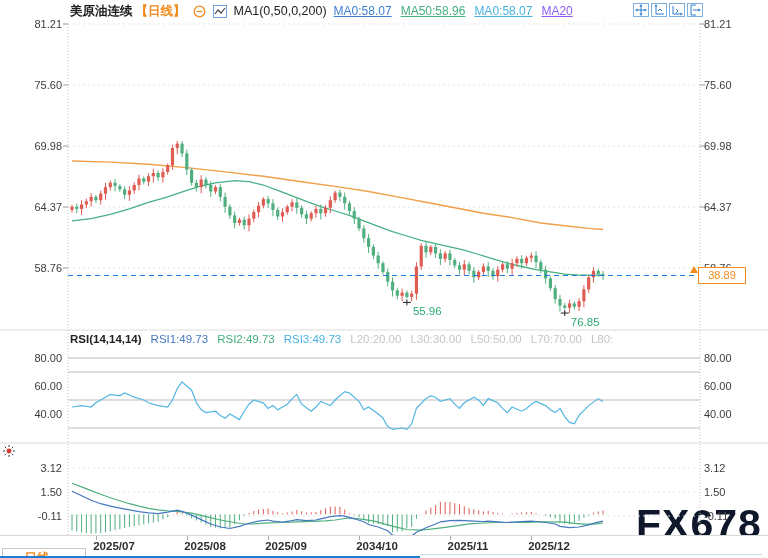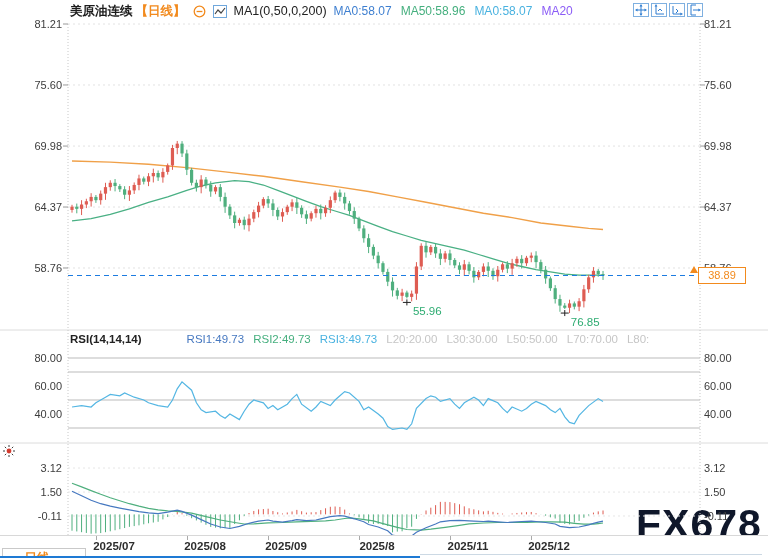--- a/index.html
+++ b/index.html
@@ -4,21 +4,21 @@
 <style>
   html,body{margin:0;padding:0;background:#fff;}
   #root{position:relative;width:768px;height:558px;background:#fff;overflow:hidden;
         font-family:"Liberation Sans","DejaVu Sans",sans-serif;}
   
   #hdr{position:absolute;left:70px;top:3px;height:16px;display:flex;align-items:center;gap:7px;
        font-size:12.5px;white-space:nowrap;z-index:6;}
   .hdr-title{font-weight:bold;color:#1c1c1c;}
   .hdr-tag{font-weight:bold;color:#F28A1D;}
   .hdr-ma{color:#222;}
-  .legend-item{font-size:12px;}
+  .legend-item{font-size:12px;text-decoration:underline;}
   .icon-box{display:inline-flex;align-items:center;justify-content:center;}
   
   #toolbar{position:absolute;left:633px;top:3px;display:flex;gap:2px;z-index:6;}
   .tb-btn{width:16px;height:14px;border:1px solid #7FB0E0;background:#fff;display:flex;
           align-items:center;justify-content:center;padding:0;cursor:pointer;}
   
   .axis-label{position:absolute;font-size:11px;color:#3c3c3c;z-index:4;line-height:11px;}
   .al-left{left:2px;width:60px;text-align:right;}
   .al-right{left:704px;text-align:left;}
   
@@ -486,21 +486,21 @@
       <svg width="12" height="12" viewBox="0 0 12 12">
           <path d="M7 1 H2 V11 H7" fill="none" stroke="#2E7CD0"></path>
           <line x1="4" y1="6" x2="10" y2="6" stroke="#2E7CD0"></line>
           <polygon points="12,6 9.4,4.6 9.4,7.4" fill="#2E7CD0"></polygon>
         </svg>
     </button>
   </div>
 
   <div class="panel-header" id="rsi-header" style="top:333px">
       <span class="ph-name">RSI(14,14,14)</span>
-      <span style="color: rgb(70, 120, 192); margin-left: 36px;">RSI1:49.73</span>
+      <span style="color: rgb(70, 120, 192);">RSI1:49.73</span>
       <span style="color: rgb(69, 175, 126);">RSI2:49.73</span>
       <span style="color: rgb(73, 178, 224);">RSI3:49.73</span>
       <span class="ph-level">L20:20.00</span>
       <span class="ph-level">L30:30.00</span>
       <span class="ph-level">L50:50.00</span>
       <span class="ph-level">L70:70.00</span>
       <span class="ph-level">L80:</span>
     </div>
 
   <div id="settings-icon">
@@ -530,21 +530,21 @@
       <span class="tri">▲</span>
     </div>
     <div id="dates">
         <div class="x-tick" style="left: 96px;"></div>
         <div class="x-label" style="left: 82px;">2025/07</div>
         <div class="x-tick" style="left: 187px;"></div>
         <div class="x-label" style="left: 173px;">2025/08</div>
         <div class="x-tick" style="left: 268px;"></div>
         <div class="x-label" style="left: 254px;">2025/09</div>
         <div class="x-tick" style="left: 359px;"></div>
-        <div class="x-label" style="left: 345px;">2025/8</div>
+        <div class="x-label" style="left: 345px;">2034/10</div>
         <div class="x-tick" style="left: 450px;"></div>
         <div class="x-label" style="left: 436px;">2025/11</div>
         <div class="x-tick" style="left: 531px;"></div>
         <div class="x-label" style="left: 517px;">2025/12</div>
       </div>
     <div id="scroll-track"></div>
     <div id="scroll-thumb"></div>
   </div>
 <div class="axis-label al-left" style="top: 18.5px;">81.21</div>
     <div class="axis-label al-right" style="top: 18.5px;">81.21</div>

